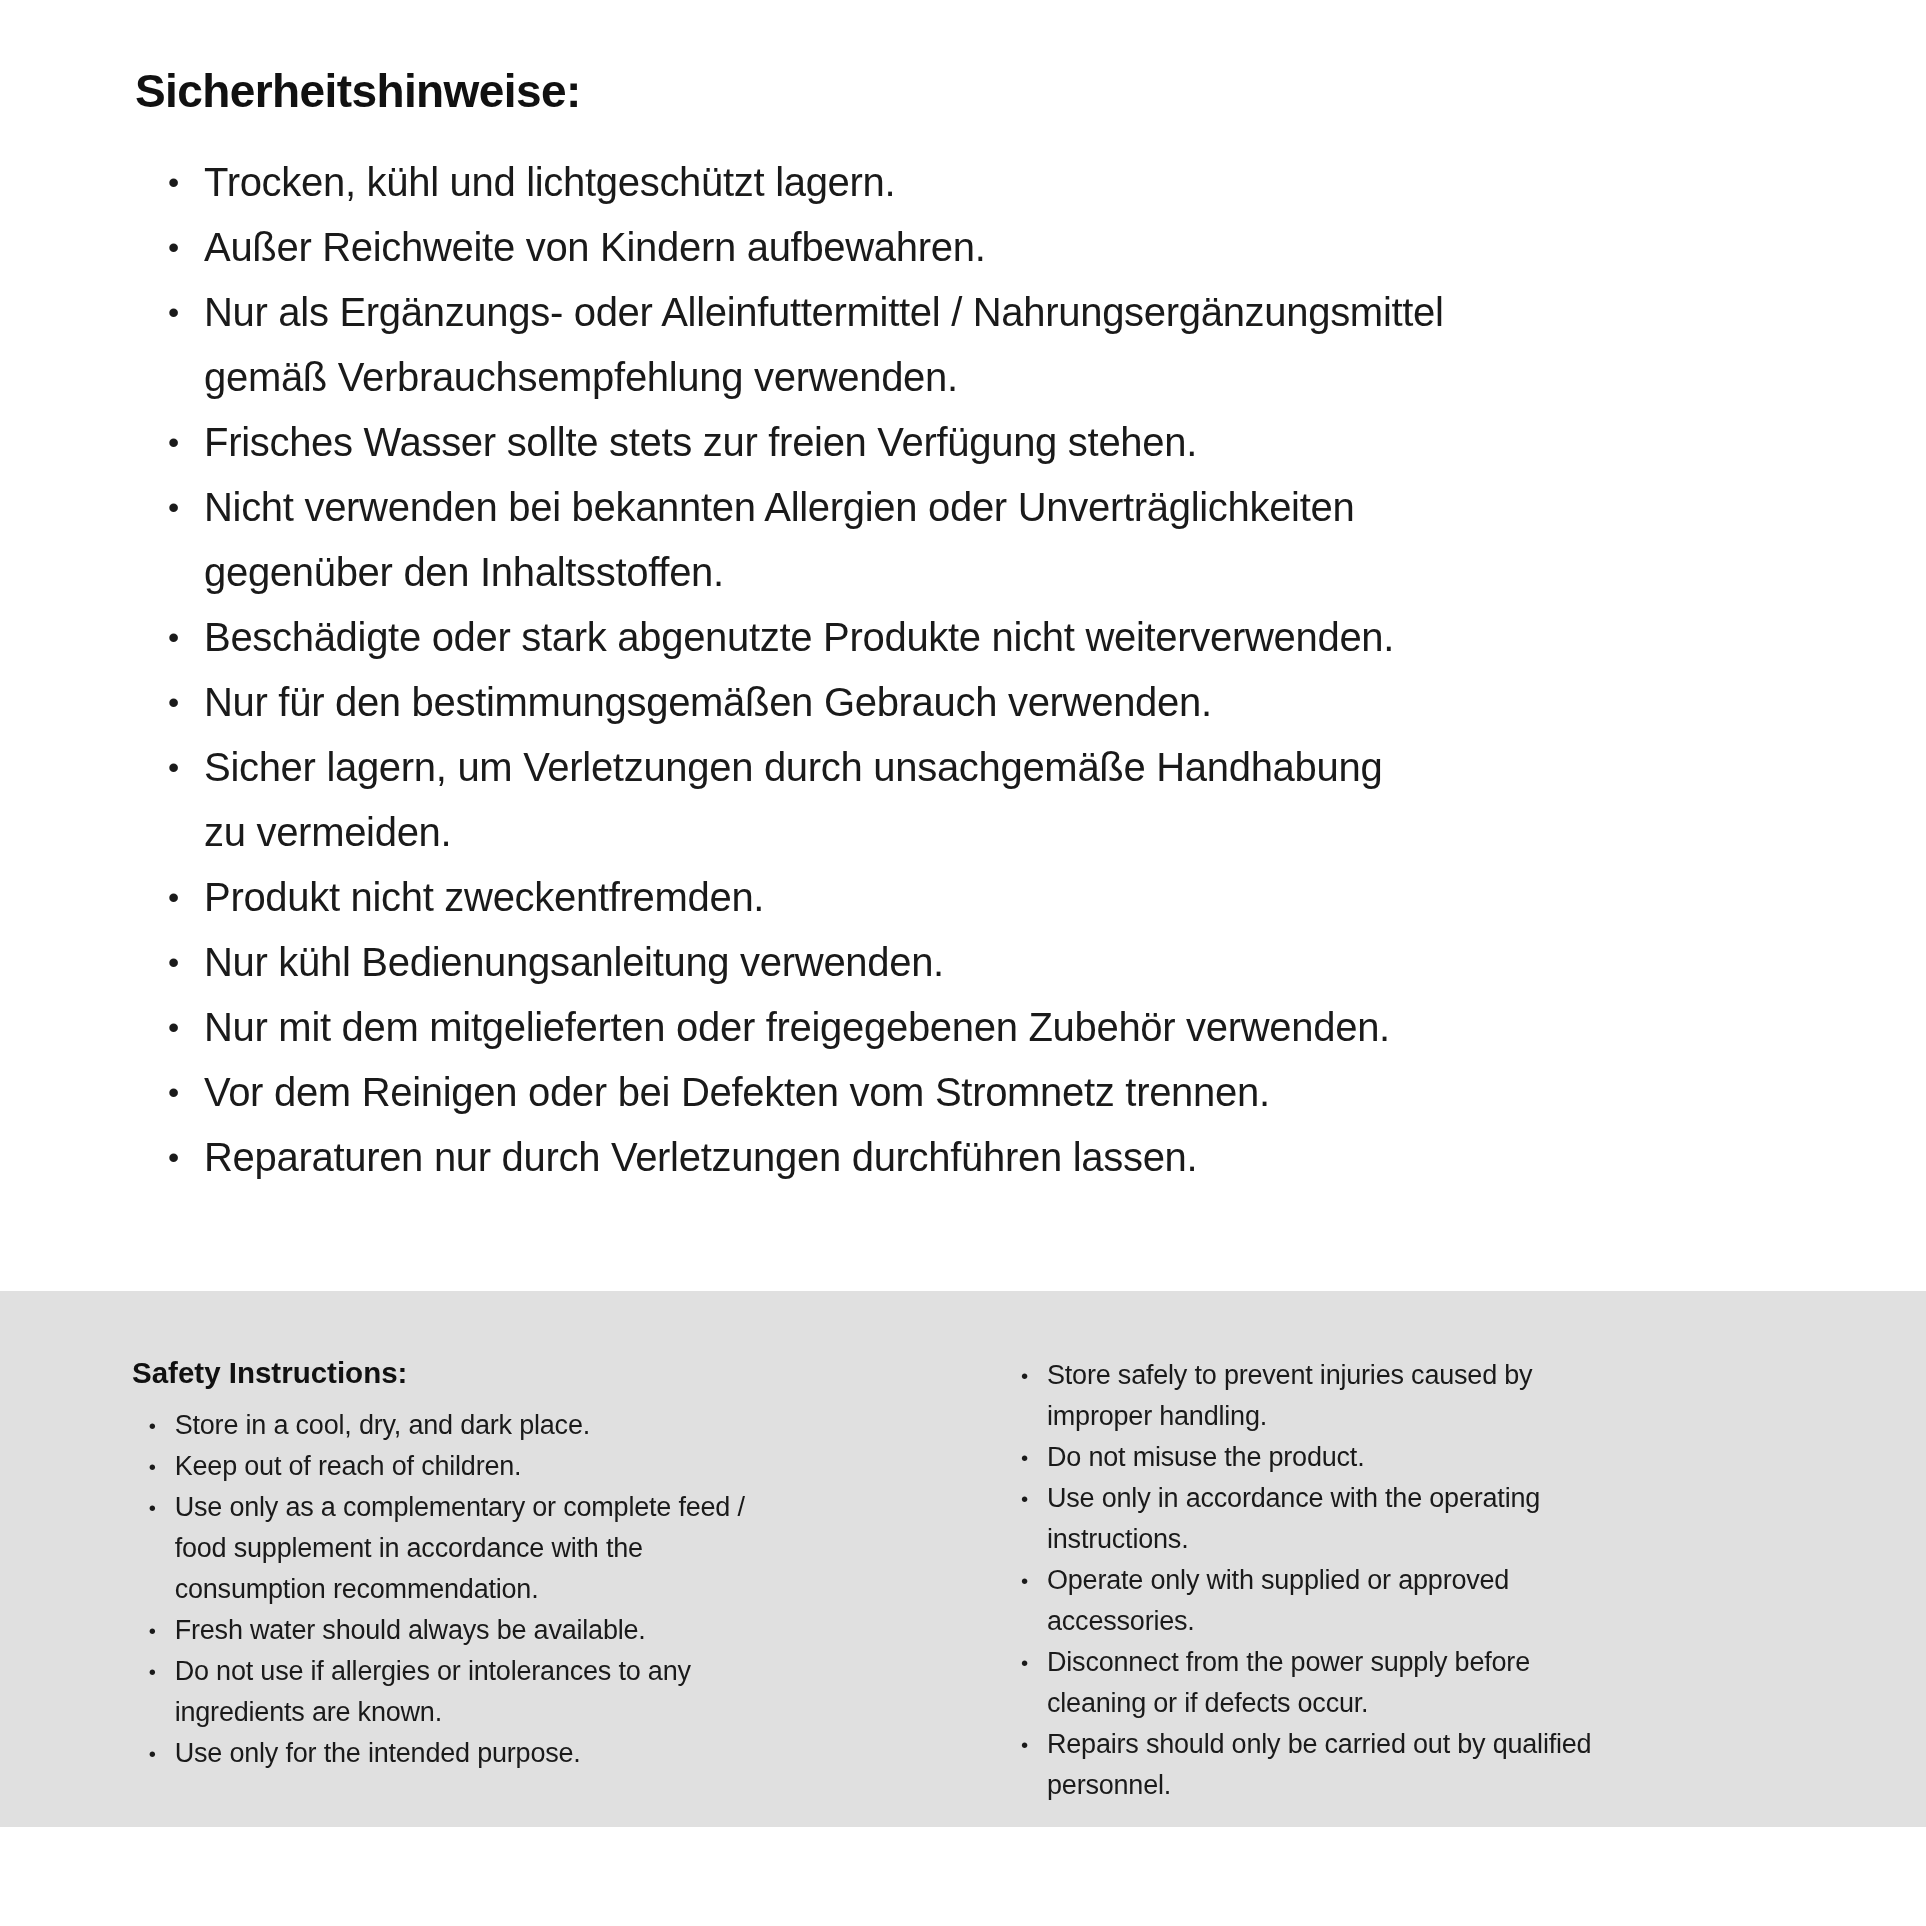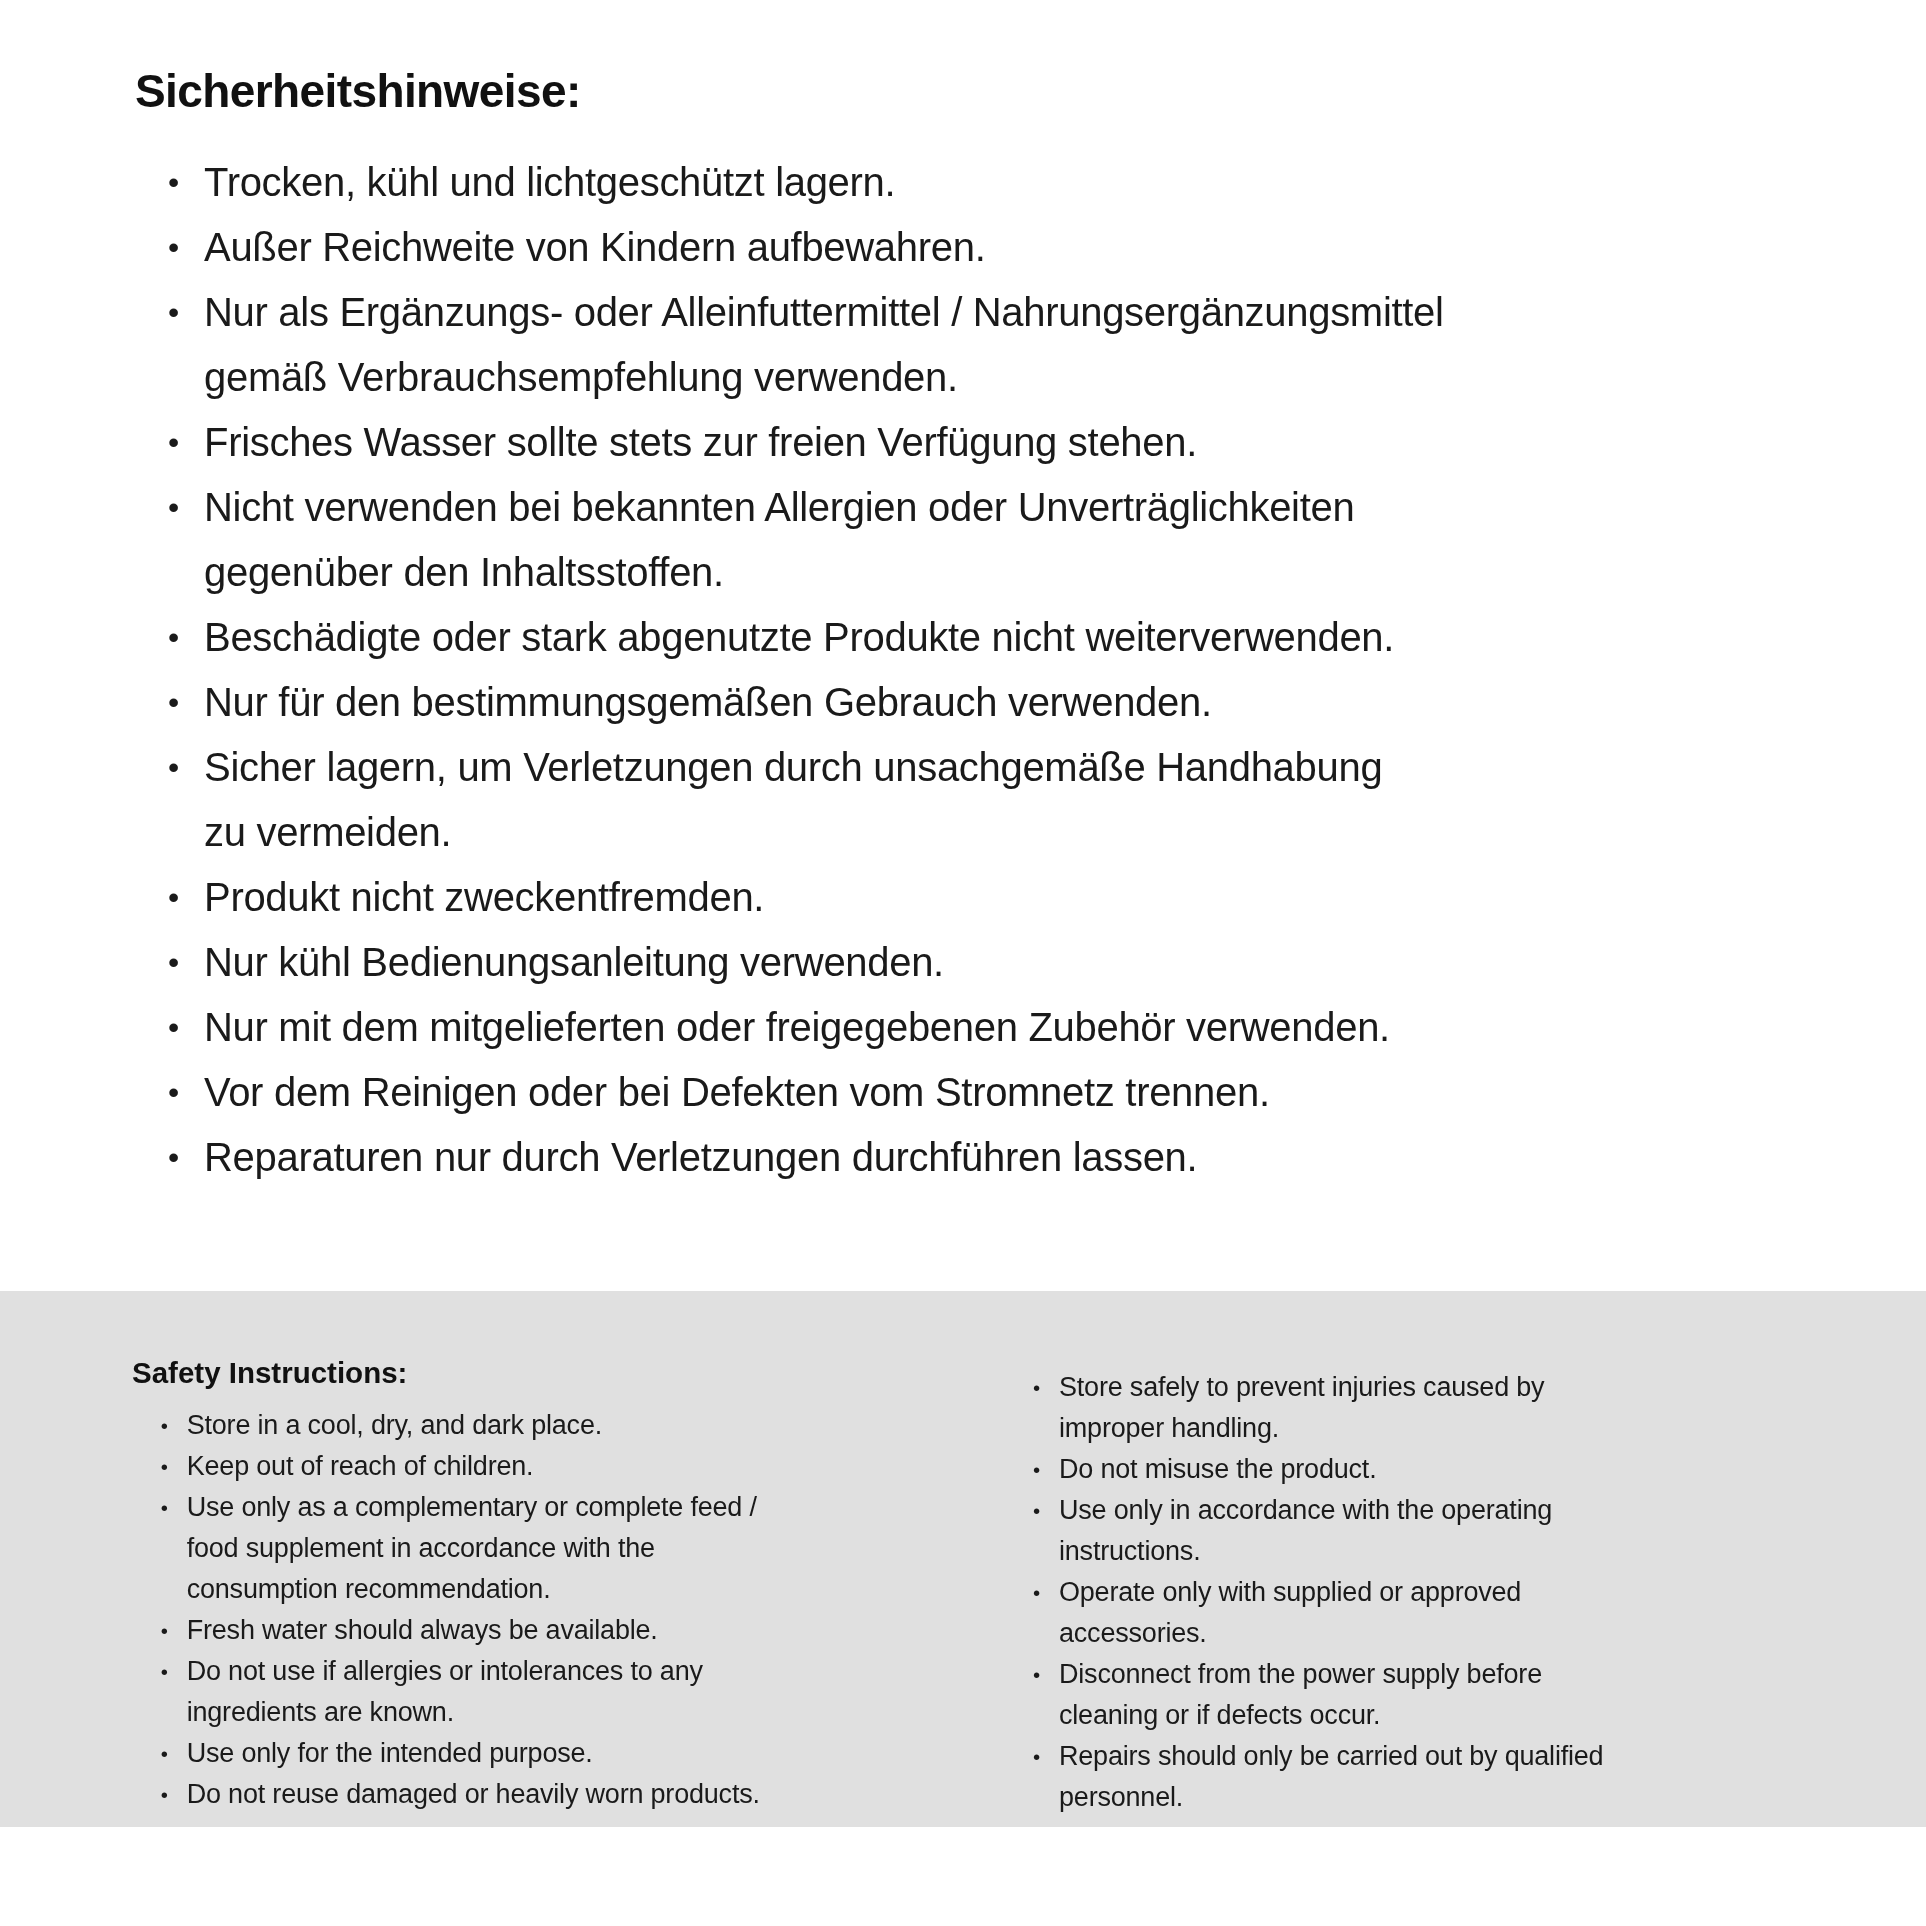--- a/index.html
+++ b/index.html
@@ -82,21 +82,21 @@
   }
   .en-title {
     margin: 0 0 14px 0;
     font-size: 29.5px;
     line-height: 36px;
     font-weight: 700;
     color: #111111;
   }
   .en-list {
     list-style: none;
-    margin: 12px;
+    margin: 0;
     padding: 0 0 0 16.7px;
   }
   .en-col-right .en-list {
     padding-left: 0;
   }
   .en-list li {
     position: relative;
     padding-left: 26px;
     font-size: 27px;
     line-height: 41px;
@@ -145,21 +145,20 @@
       <ul class="en-list">
           <li>Store in a cool, dry, and dark place.</li>
           <li>Keep out of reach of children.</li>
           <li>Use only as a complementary or complete feed /
 food supplement in accordance with the
 consumption recommendation.</li>
           <li>Fresh water should always be available.</li>
           <li>Do not use if allergies or intolerances to any
 ingredients are known.</li>
           <li>Use only for the intended purpose.</li>
-          <li>Do not reuse damaged or heavily worn products.</li>
         </ul>
     </div>
     <div class="en-col-right">
       <ul class="en-list">
           <li>Store safely to prevent injuries caused by
 improper handling.</li>
           <li>Do not misuse the product.</li>
           <li>Use only in accordance with the operating
 instructions.</li>
           <li>Operate only with supplied or approved

